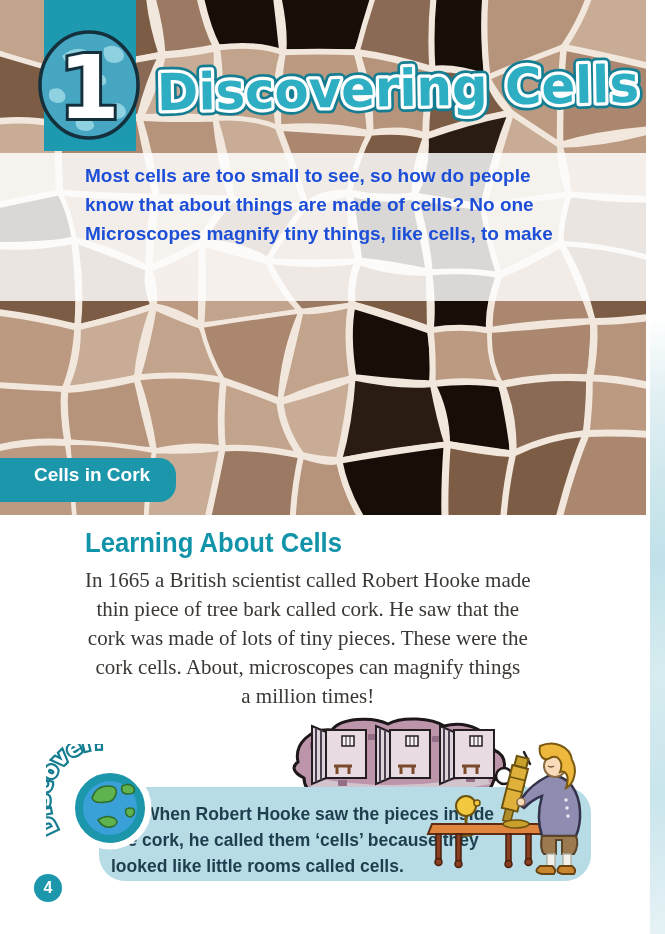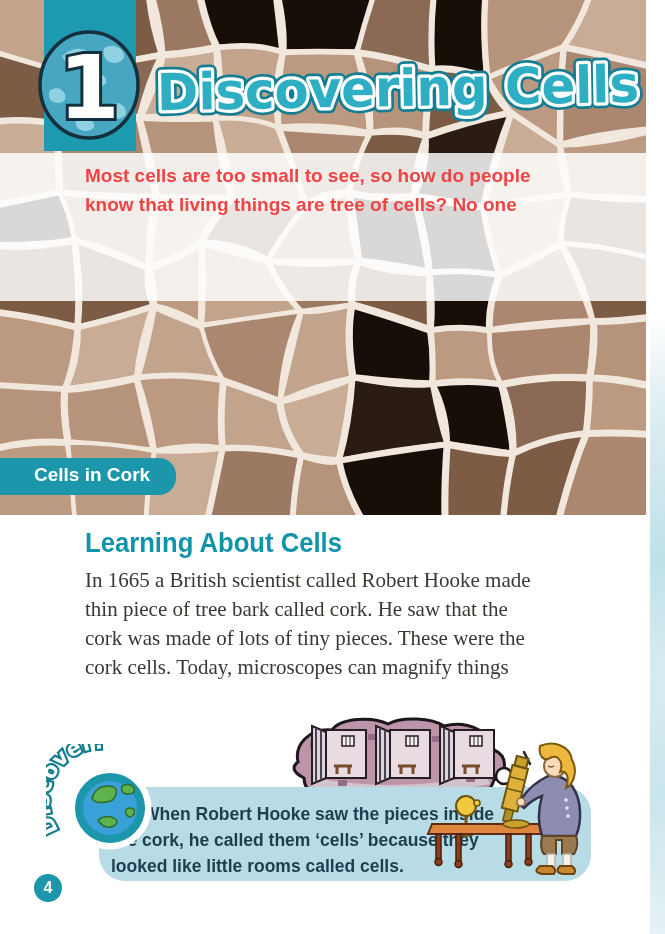--- a/index.html
+++ b/index.html
@@ -4,37 +4,37 @@
 <style>
   html,body{margin:0;padding:0;background:#9a9a9a;}
   .page{position:relative;width:665px;height:934px;background:#ffffff;overflow:hidden;
         font-family:"Liberation Sans",sans-serif;}
   
   .cork-wrap{position:absolute;left:0;top:0;width:646px;height:515px;overflow:hidden;}
   .cork-wrap svg{display:block;}
   
   .intro-band{position:absolute;left:0;top:153px;width:646px;height:148px;
               background:rgba(255,255,255,0.84);}
-  .intro-text{position:absolute;left:85px;top:8px;color:#ef4444;font-weight:bold;
+  .intro-text{position:absolute;left:85px;top:8px;color:#1d4ed8;font-weight:bold;
               font-size:19px;line-height:29px;letter-spacing:0;}
   .intro-text div{white-space:nowrap;}
   
   .ribbon{position:absolute;left:44px;top:0;width:92px;height:151px;background:#1e9ab0;}
   .chapter-badge{position:absolute;left:34px;top:28px;width:110px;height:114px;}
   .title-svg{position:absolute;left:146px;top:40px;width:504px;height:96px;}
   
   .caption-badge{position:absolute;left:0;top:458px;height:33px;line-height:33px;
                  background:#1b96ab;color:#ffffff;font-weight:bold;font-size:19px;
-                 padding:0 26px 4px 34px;border-radius:0 17px 17px 0;}
+                 padding:0 26px 11px 34px;border-radius:0 17px 17px 0;}
   
   .section-heading{position:absolute;left:85px;top:528px;color:#1193a9;font-weight:bold;
                    font-size:27px;transform:scaleX(.95);transform-origin:left;}
   .body-text{position:absolute;left:85px;top:566px;color:#3b3734;
              font-family:"Liberation Serif",serif;font-size:21px;line-height:29px;}
-  .body-text div{white-space:nowrap;}
+  .body-text div{white-space:nowrap;text-align:center;}
   
   .discover-box{position:absolute;left:99px;top:787px;width:492px;height:94px;
                 background:#b7dce6;border-radius:26px;}
   .discover-lines{position:absolute;left:111px;top:801px;color:#1e3d4e;font-weight:bold;
                   font-size:17.5px;line-height:26px;}
   .discover-lines div{white-space:nowrap;}
   .discover-lines div:first-child{margin-left:32px;}
   .discover-badge{position:absolute;left:46px;top:744px;width:118px;height:114px;}
   .bubble-svg{position:absolute;left:280px;top:710px;width:255px;height:100px;}
   .hooke-svg{position:absolute;left:420px;top:740px;width:185px;height:135px;}
@@ -125,21 +125,22 @@
         <path d="M339.2,460.7 Q385.4,452.5 447.2,444.2 Q452.9,493.9 445.5,529.0 Q411.6,530.6 368.7,529.0 Q346.1,496.6 339.2,460.7 Z" fill="#170e08" stroke="#f2e7dc" stroke-width="6.2" stroke-linejoin="round"></path>
         <path d="M447.2,444.2 Q488.0,452.4 513.0,453.6 Q512.0,494.6 502.9,529.0 Q478.1,535.1 445.5,529.0 Q443.6,494.1 447.2,444.2 Z" fill="#7c5c44" stroke="#f2e7dc" stroke-width="7.1" stroke-linejoin="round"></path>
         <path d="M513.0,453.6 Q548.1,436.4 586.4,433.4 Q579.2,475.6 556.4,529.0 Q522.5,530.8 502.9,529.0 Q504.1,494.3 513.0,453.6 Z" fill="#7c5c44" stroke="#f2e7dc" stroke-width="6.4" stroke-linejoin="round"></path>
         <path d="M586.4,433.4 Q630.3,432.3 660.0,435.5 Q666.8,488.8 660.0,529.0 Q612.8,525.0 556.4,529.0 Q569.8,473.6 586.4,433.4 Z" fill="#aa876e" stroke="#f2e7dc" stroke-width="7.0" stroke-linejoin="round"></path>
       </svg>
   </div>
 
   <div class="intro-band">
     <div class="intro-text">
       <div>Most cells are too small to see, so how do people</div>
-      <div>know that living things are tree of cells? No one</div>
+      <div>know that about things are made of cells? No one</div>
+      <div>Microscopes magnify tiny things, like cells, to make</div>
     </div>
   </div>
 
   <div class="ribbon"></div>
   <svg class="chapter-badge" viewBox="0 0 110 114">
     <ellipse cx="55" cy="57" rx="49" ry="53" fill="#47a6c2" stroke="#13303c" stroke-width="3.5"></ellipse>
     <g fill="#8ed1e0">
       <path d="M28,28 q14,-12 27,-4 q8,6 -4,12 q-17,6 -23,-8 z"></path>
       <path d="M70,20 q12,-6 19,4 q4,9 -8,11 q-13,0 -11,-15 z"></path>
       <path d="M16,62 q10,-5 15,4 q2,9 -8,9 q-11,-2 -7,-13 z"></path>
@@ -160,21 +161,22 @@
   <div class="caption-badge">
     <span>Cells in Cork</span>
   </div>
 
   <div class="section-heading">Learning About Cells</div>
 
   <div class="body-text">
     <div>In 1665 a British scientist called Robert Hooke made</div>
     <div>thin piece of tree bark called cork. He saw that the</div>
     <div>cork was made of lots of tiny pieces. These were the</div>
-    <div>cork cells. Today, microscopes can magnify things</div>
+    <div>cork cells. About, microscopes can magnify things</div>
+    <div>a million times!</div>
   </div>
 
   <svg class="bubble-svg" viewBox="0 0 255 100">
     <path d="M18,52 C14,34 30,18 52,20 C60,8 92,6 108,14 C122,6 152,8 164,16
              C188,10 212,22 214,40 C228,46 228,64 214,70 C210,86 188,94 172,88
              C158,97 130,97 116,89 C102,97 74,97 64,87 C44,92 24,84 24,68
              C12,62 12,56 18,52 Z" fill="#bd95ab" stroke="#1d1719" stroke-width="3"></path>
     <path d="M30,78 Q125,92 210,74 L206,64 Q125,84 34,68 Z" fill="#d6cdd2" opacity="0.85"></path>
     <g fill="#936d85">
       <rect x="30" y="32" width="10" height="7" rx="1"></rect>

